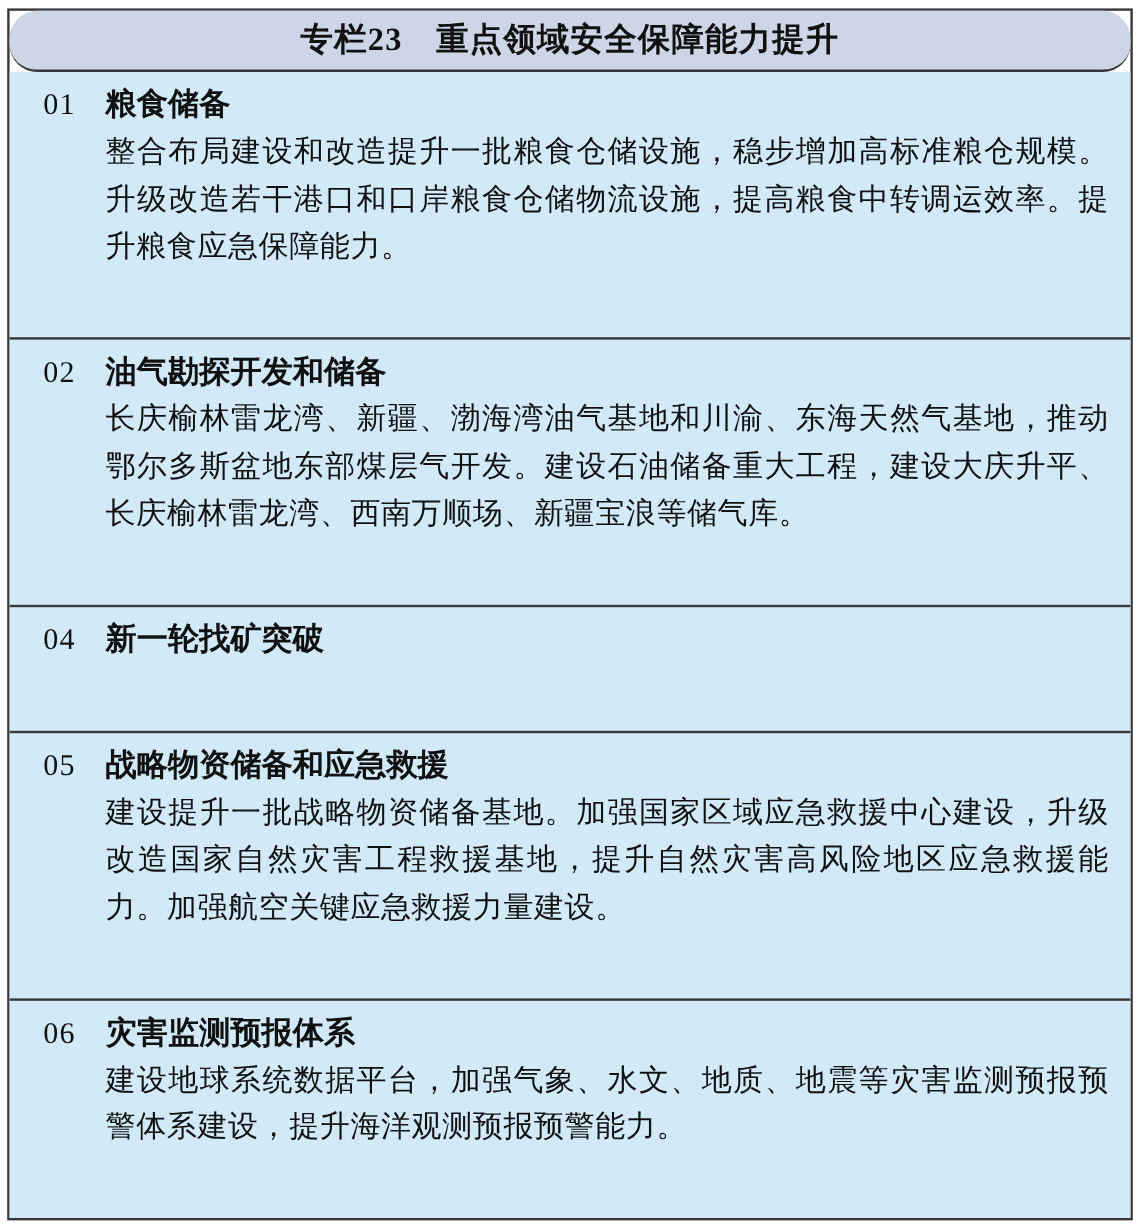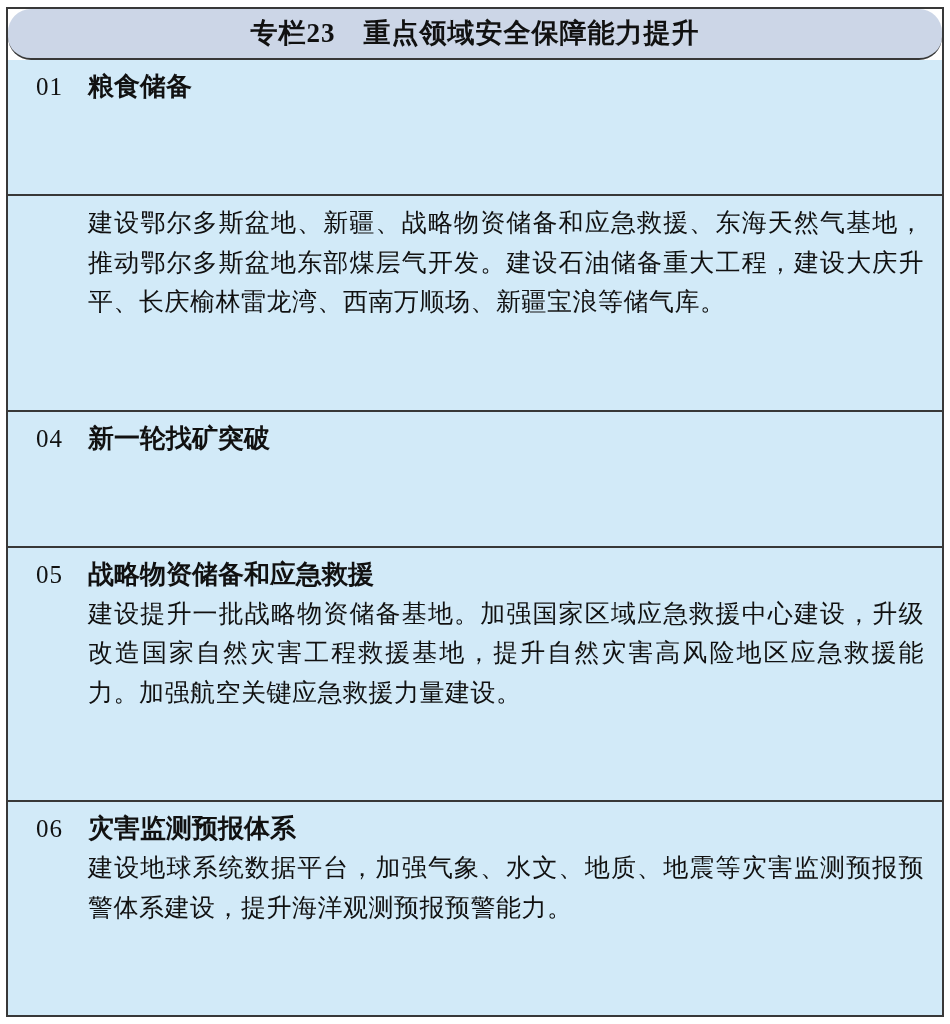--- a/index.html
+++ b/index.html
@@ -86,24 +86,28 @@
   <div class="panel">
 
     <div class="panel-header">专栏23　重点领域安全保障能力提升</div>
 
     <div class="sections">
 
       <div class="section">
         <div class="section-head">
           <span class="section-num">01</span><span class="section-title">粮食储备</span>
         </div>
+        <p class="section-body">整合布局建设和改造提升一批粮食仓储设施，稳步增加高标准粮仓规模。升级改造若干港口和口岸粮食仓储物流设施，提高粮食中转调运效率。提升粮食应急保障能力。</p>
       </div>
 
       <div class="section">
-        <p class="section-body">建设鄂尔多斯盆地、新疆、战略物资储备和应急救援、东海天然气基地，推动鄂尔多斯盆地东部煤层气开发。建设石油储备重大工程，建设大庆升平、长庆榆林雷龙湾、西南万顺场、新疆宝浪等储气库。</p>
+        <div class="section-head">
+          <span class="section-num">02</span><span class="section-title">油气勘探开发和储备</span>
+        </div>
+        <p class="section-body">长庆榆林雷龙湾、新疆、渤海湾油气基地和川渝、东海天然气基地，推动鄂尔多斯盆地东部煤层气开发。建设石油储备重大工程，建设大庆升平、长庆榆林雷龙湾、西南万顺场、新疆宝浪等储气库。</p>
       </div>
 
 
       <div class="section">
         <div class="section-head">
           <span class="section-num">04</span><span class="section-title">新一轮找矿突破</span>
         </div>
       </div>
 
       <div class="section">

